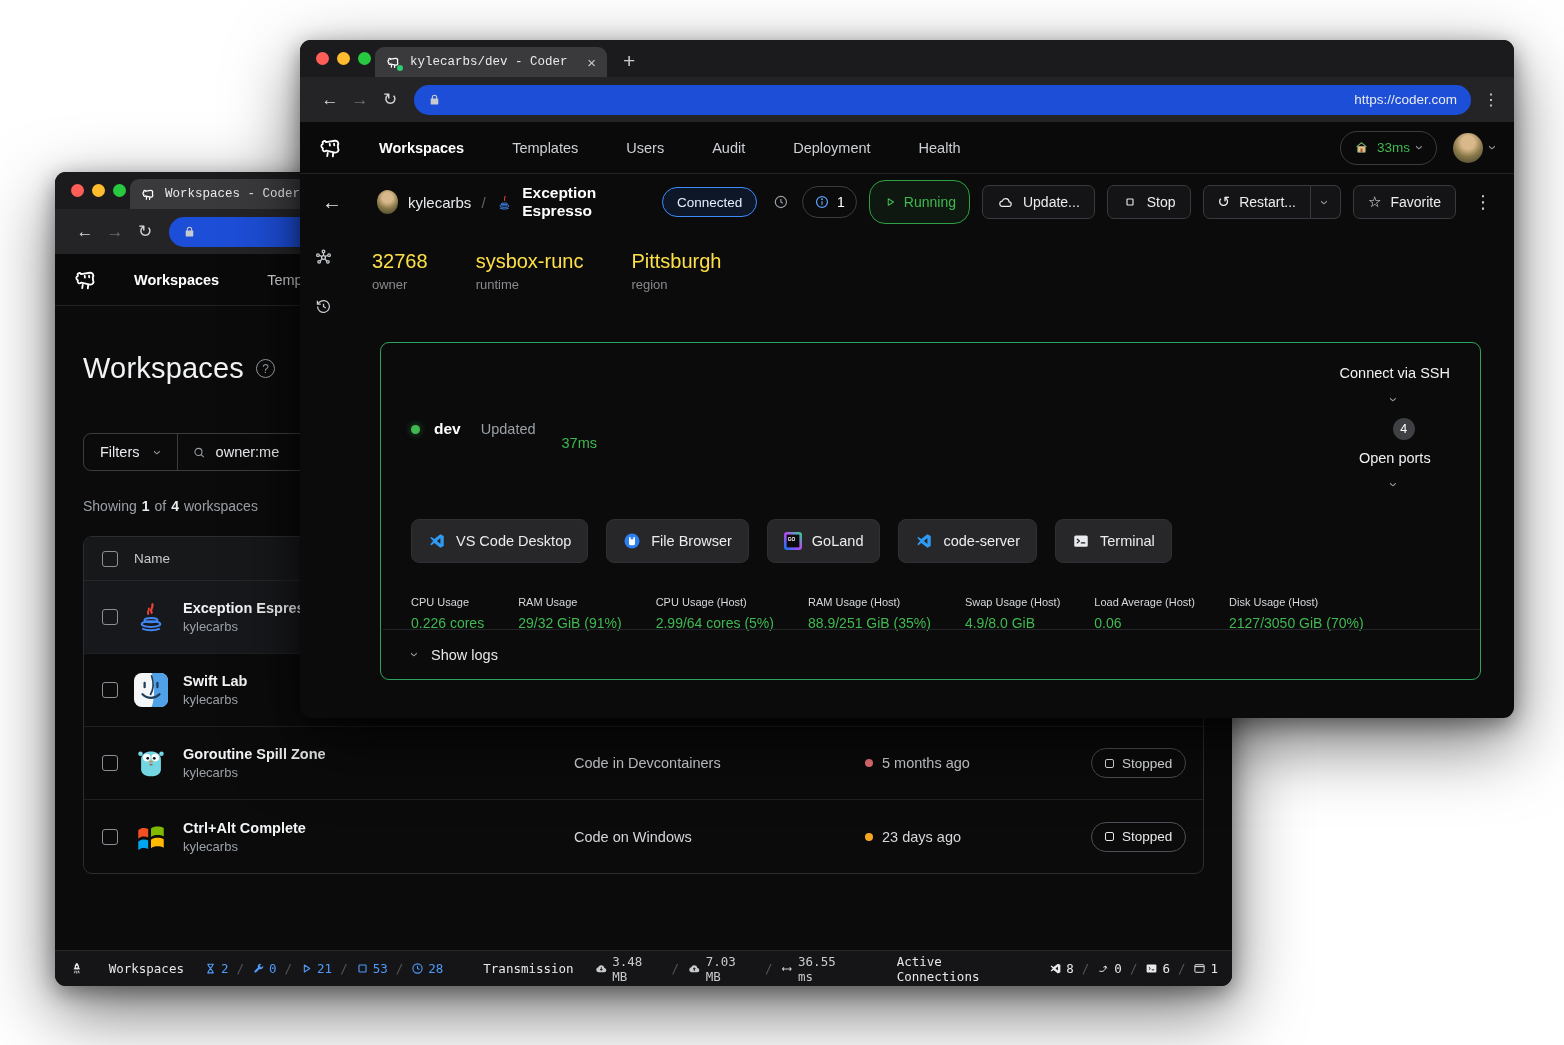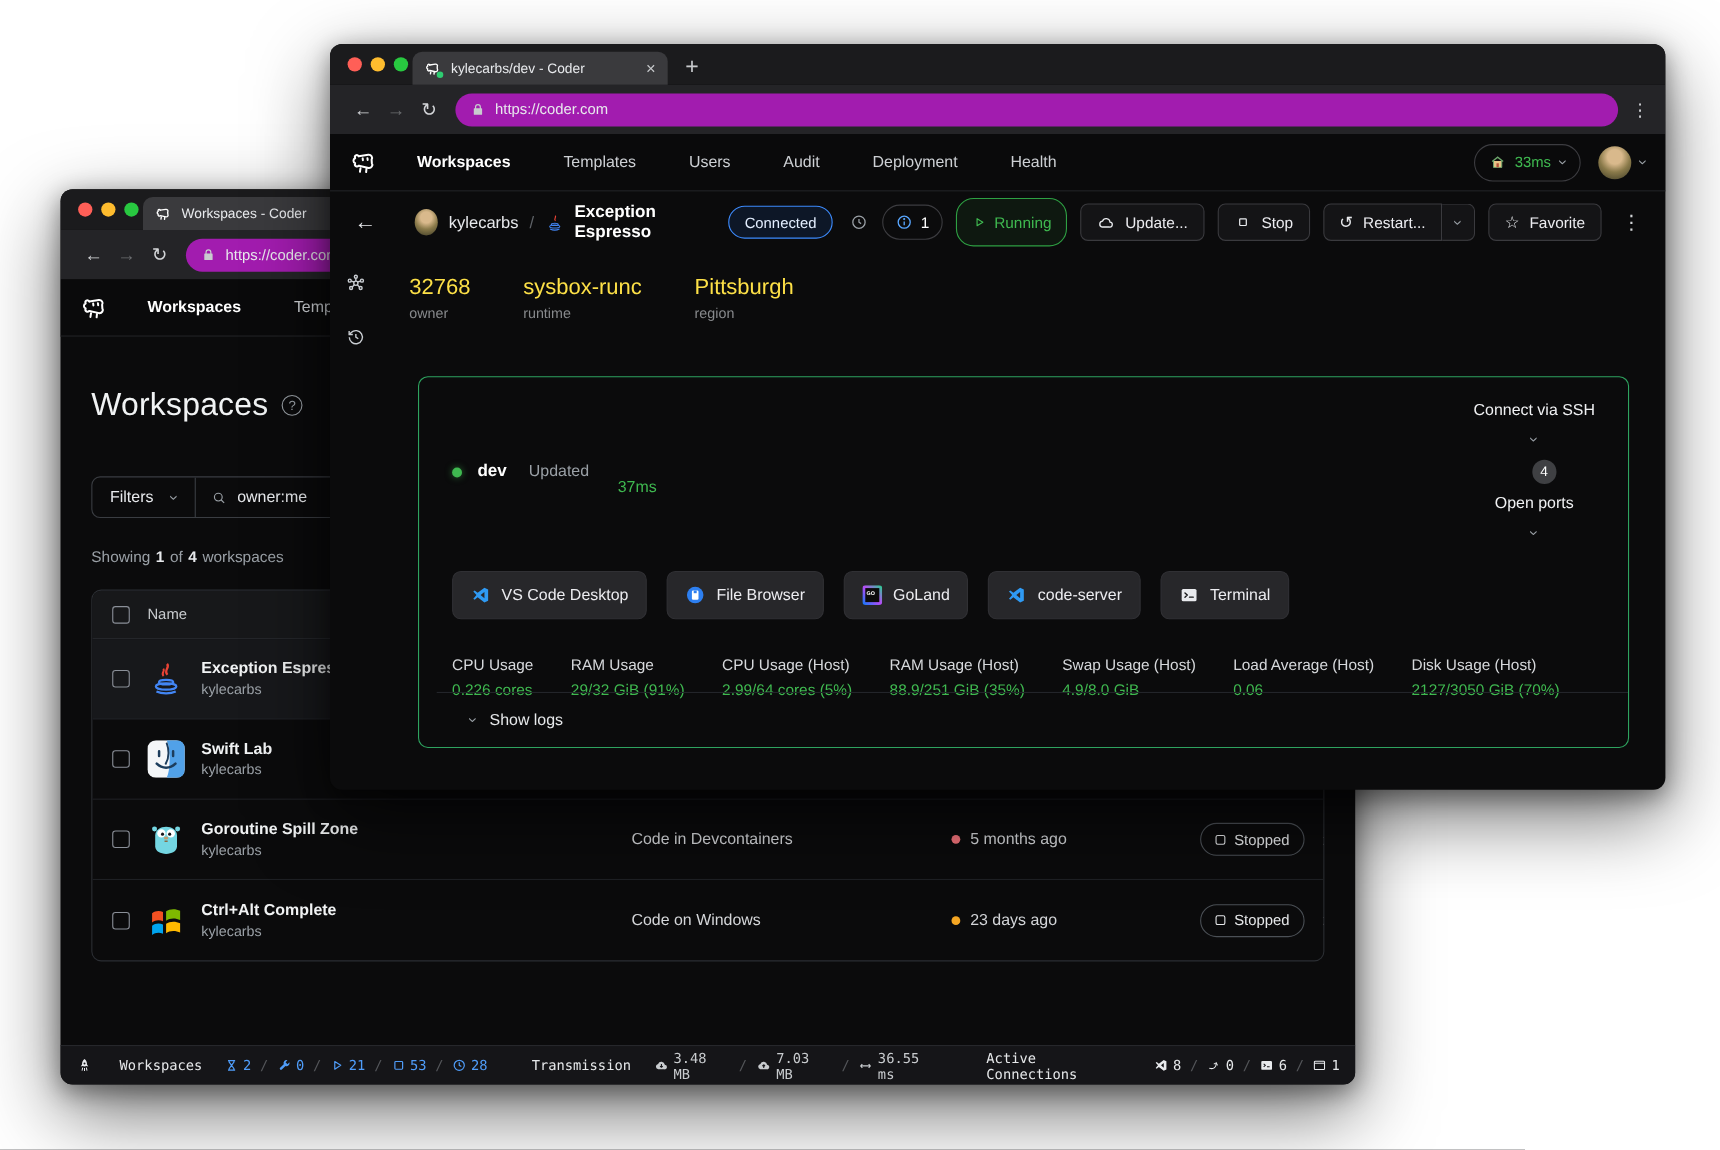--- a/index.html
+++ b/index.html
@@ -10,31 +10,31 @@
   #back-window  { left:55px;  top:172px; width:1177px; height:814px; z-index:1; }
   #front-window { left:300px; top:40px;  width:1214px; height:678px; z-index:10; }
 
   
   .tabstrip { height:37px; background:#1b1b1d; display:flex; align-items:flex-end; position:relative; }
   .traffic { position:absolute; left:16px; top:12px; display:flex; gap:8px; }
   .tl { width:13px; height:13px; border-radius:50%; }
   .tl.r { background:#ff5f57; } .tl.y { background:#febc2e; } .tl.g { background:#28c840; }
   .tab { margin-left:75px; width:232px; height:30px; background:#3a3a3d; border-radius:9px 9px 0 0;
          display:flex; align-items:center; gap:9px; padding:0 11px; color:#e8eaed; font-size:12.5px; }
-  .tab-title { flex:1; white-space:nowrap; overflow:hidden; }
+  .tab-title { flex:1; white-space:nowrap; overflow:hidden;font-family:Liberation Mono, monospace; }
   .tab-close { color:#c7c9cc; font-size:15px; }
   .newtab { color:#c7c9cc; font-size:21px; margin-left:16px; margin-bottom:4px; }
   .favicon { position:relative; width:15px; height:15px; flex:0 0 auto; }
   .favicon .dotg { position:absolute; right:-2px; bottom:-1px; width:6px; height:6px;
                    border-radius:50%; background:#2ecc71; }
   .toolbar { height:45px; background:#242427; display:flex; align-items:center; padding:0 15px; }
   .navglyph { font-size:17px; color:#d2d4d7; width:30px; text-align:center; }
   .navglyph.dis { color:#6b6d70; }
-  .urlpill { flex:1; height:30px; background:#a21caf; border-radius:15px; margin-left:9px;
-             display:flex; align-items:center; gap:9px; padding:0 14px; color:#e8eaed; font-size:13.5px; }
+  .urlpill { flex:1; height:30px; background:#1d4ed8; border-radius:15px; margin-left:9px;
+             display:flex; align-items:center; gap:9px; padding:0 14px; color:#e8eaed; font-size:13.5px;justify-content:space-between; }
   .tb-kebab { color:#d2d4d7; font-size:16px; margin-left:12px; }
 
   
   .appnav { height:52px; background:#0a0a0b; border-bottom:1px solid #222327;
             display:flex; align-items:center; padding:0 18px; }
   .navitems { display:flex; gap:48px; margin-left:35px; font-size:14.5px; color:#cdd0d4; }
   .navitems .active { color:#ffffff; font-weight:bold; }
   .nav-right { margin-left:auto; display:flex; align-items:center; gap:16px; }
   .latency-pill { height:34px; border:1px solid #3c3c40; border-radius:17px; padding:0 13px;
                   display:flex; align-items:center; gap:8px; }
@@ -85,26 +85,26 @@
   .agent-lat { color:#3fb950; font-size:14.5px; margin-left:12px;margin-top:28px; }
   .card-head-right { margin-left:auto; display:flex; align-items:center; gap:10px;flex-direction:column; }
   .ssh-label { color:#f0f1f3; font-size:14.5px; }
   .ports-badge { width:22px; height:22px; border-radius:50%; background:#3f4043; color:#fff;
                  font-size:12.5px; display:flex; align-items:center; justify-content:center; margin-left:18px; }
   .ports-label { color:#f0f1f3; font-size:14.5px; }
   .apps-row { display:flex; gap:18px; padding:26px 30px 0; }
   .app-btn { height:44px; background:#27272a; border:1px solid #303034; border-radius:8px;
              display:flex; align-items:center; gap:10px; padding:0 16px; color:#ececf0; font-size:14.5px; }
   .metrics-row { display:flex; gap:34px; padding:33px 30px 0; }
-  .metric-lbl { color:#d6d8db; font-size:14px; }
+  .metric-lbl { color:#d6d8db; font-size:11px; }
   .metric-val { color:#3fb950; font-size:14px; margin-top:7px; }
   .word-block { padding:26px 30px 0; }
   .word-lbl { color:#e6e8ea; font-size:14px; }
   .word-val { color:#3fb950; font-size:14.5px; margin-top:7px; }
-  .logs-row { position:absolute; left:16px; right:0; bottom:0; height:50px; border-top:1px solid #23252a;
+  .logs-row { position:absolute; left:2px; right:0; bottom:0; height:50px; border-top:1px solid #23252a;
               display:flex; align-items:center; gap:13px; padding:0 30px; color:#e6e8ea; font-size:14.5px; }
 
   
   .bw-content { padding:0 28px; }
   .page-title-row { display:flex; align-items:center; gap:12px; margin-top:46px; }
   .page-title { color:#f1f3f4; font-size:29px; font-weight:500; letter-spacing:.2px; }
   .help-circ { width:19px; height:19px; border-radius:50%; border:1.5px solid #9aa0a6; color:#9aa0a6;
                font-size:12px; display:flex; align-items:center; justify-content:center; }
   .filters-bar { display:inline-flex; align-items:stretch; height:38px; border:1px solid #3a3d42;
                  border-radius:8px; margin-top:48px; overflow:hidden; }

